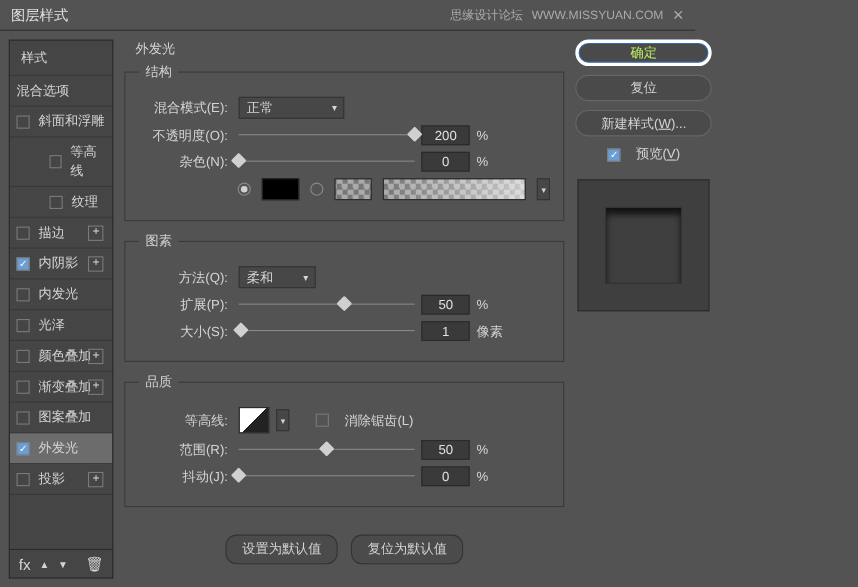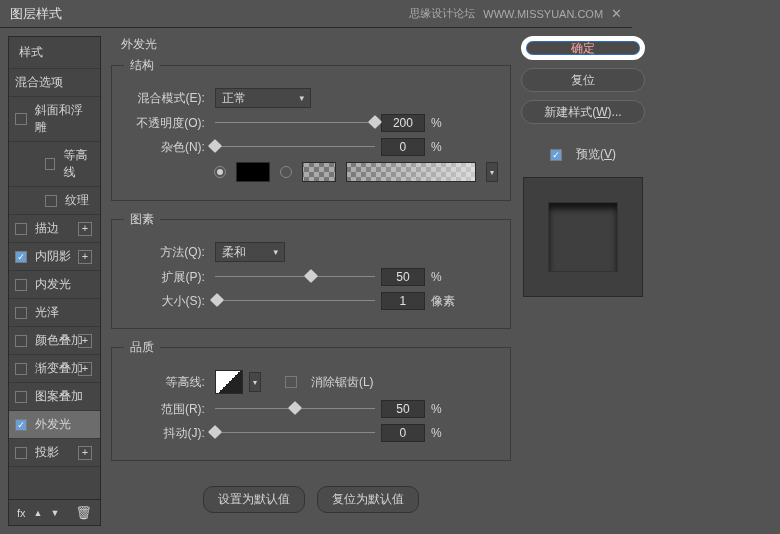--- a/index.html
+++ b/index.html
@@ -15,21 +15,21 @@
 .sidebar-header { padding: 7px 10px; border-bottom: 1px solid #383838; }
 .sidebar-item { display: flex; align-items: center; padding: 5px 6px; border-bottom: 1px solid #383838; position: relative; }
 .sidebar-item.indented { padding-left: 36px; }
 .sidebar-item.checked .cb, .cb.checked { background: #6b9fd4; }
 .cb { width: 12px; height: 12px; border: 1px solid #7a7a7a; margin-right: 8px; display: inline-flex; align-items: center; justify-content: center; font-size: 9px; color: #fff; }
 .cb.checked::before { content: "✓"; }
 .sidebar-item.selected { background: #6c6c6c; }
 .plus-box { position: absolute; right: 8px; width: 14px; height: 14px; border: 1px solid #7a7a7a; display: inline-flex; align-items: center; justify-content: center; font-size: 11px; line-height: 1; }
 .sidebar-footer { height: 26px; background: #454545; border: 1px solid #2a2a2a; border-top: none; display: flex; align-items: center; padding: 0 8px; gap: 8px; }
 .sidebar-footer .spacer { flex: 1; }
-.fx-label { font-size: 11px; }
+.fx-label { font-size: 14px; }
 .arrow { font-size: 9px; }
 .trash { font-size: 13px; }
 .main { flex: 1; display: flex; flex-direction: column; }
 .main-title { margin: 0 0 4px 10px; font-size: 12px; }
 fieldset { border: 1px solid #3a3a3a; margin: 0 0 10px 0; padding: 8px 12px 12px 12px; }
 legend { padding: 0 6px; font-size: 12px; }
 .row { display: flex; align-items: center; margin: 6px 0; gap: 6px; }
 .row-label { width: 85px; text-align: right; padding-right: 4px; }
 .select { background: #474747; border: 1px solid #333; height: 20px; display: inline-flex; align-items: center; padding: 0 6px; gap: 8px; min-width: 96px; }
 .select .caret { font-size: 9px; margin-left: auto; }
@@ -43,23 +43,23 @@
 .swatch { width: 34px; height: 20px; border: 1px solid #2a2a2a; display:inline-block;}
 .swatch.black { background: #000; }
 .swatch.checker { background: repeating-conic-gradient(#aaa 0 25%, #777 0 50%) 50% / 10px 10px; }
 .grad-bar { width: 130px; height: 20px; background: linear-gradient(to right, rgba(255,255,255,0) 0%, rgba(255,255,255,0.6) 100%), repeating-conic-gradient(#aaa 0 25%, #777 0 50%) 50% / 10px 10px; border: 1px solid #2a2a2a; }
 .mini-caret { width: 12px; height: 20px; border: 1px solid #333; background:#474747; display:inline-flex; align-items:center; justify-content:center; font-size:8px;}
 .contour { width: 28px; height: 24px; background: linear-gradient(135deg, #fff 50%, #222 50%); border: 1px solid #2a2a2a; }
 .btn-row { display: flex; gap: 12px; justify-content: center; margin-top: 15px; }
 .btn { background: #4b4b4b; border: 1px solid #333; padding: 4px 14px; border-radius: 10px; cursor: pointer; }
 .right { width: 140px; display: flex; flex-direction: column; gap: 8px; align-items: center; }
 .btn-pill { width: 124px; height: 24px; border-radius: 12px; border: 1px solid #2c6db8; background: #4a4a4a; display: flex; align-items: center; justify-content: center; cursor: pointer; }
-.btn-pill.primary { border: 5px solid #ffffff; box-shadow: 0 0 0 1px #2c6db8 inset; color:#fca5a5;}
+.btn-pill.primary { border: 3px solid #ffffff; box-shadow: 0 0 0 1px #2c6db8 inset; color:#bef264;}
 .btn-pill.plain { border: 1px solid #666; }
-.preview-check { display: flex; align-items: center; gap: 6px; margin-top: 14px; }
+.preview-check { display: flex; align-items: center; gap: 6px; margin-top: 0; }
 .preview-box { width: 120px; height: 120px; background: #3f3f3f; border: 1px solid #2a2a2a; margin-top: 6px; display:flex; align-items:center; justify-content:center;}
 .preview-inner { width: 70px; height: 70px; background: #3f3f3f; box-shadow: inset 0 6px 6px rgba(0,0,0,0.7); border: 1px solid #333;}
 .underline { text-decoration: underline; }
 </style>
 </head>
 <body>
 
 <div class="dialog">
   <div class="titlebar">
     <div class="titlebar-left">图层样式</div>

